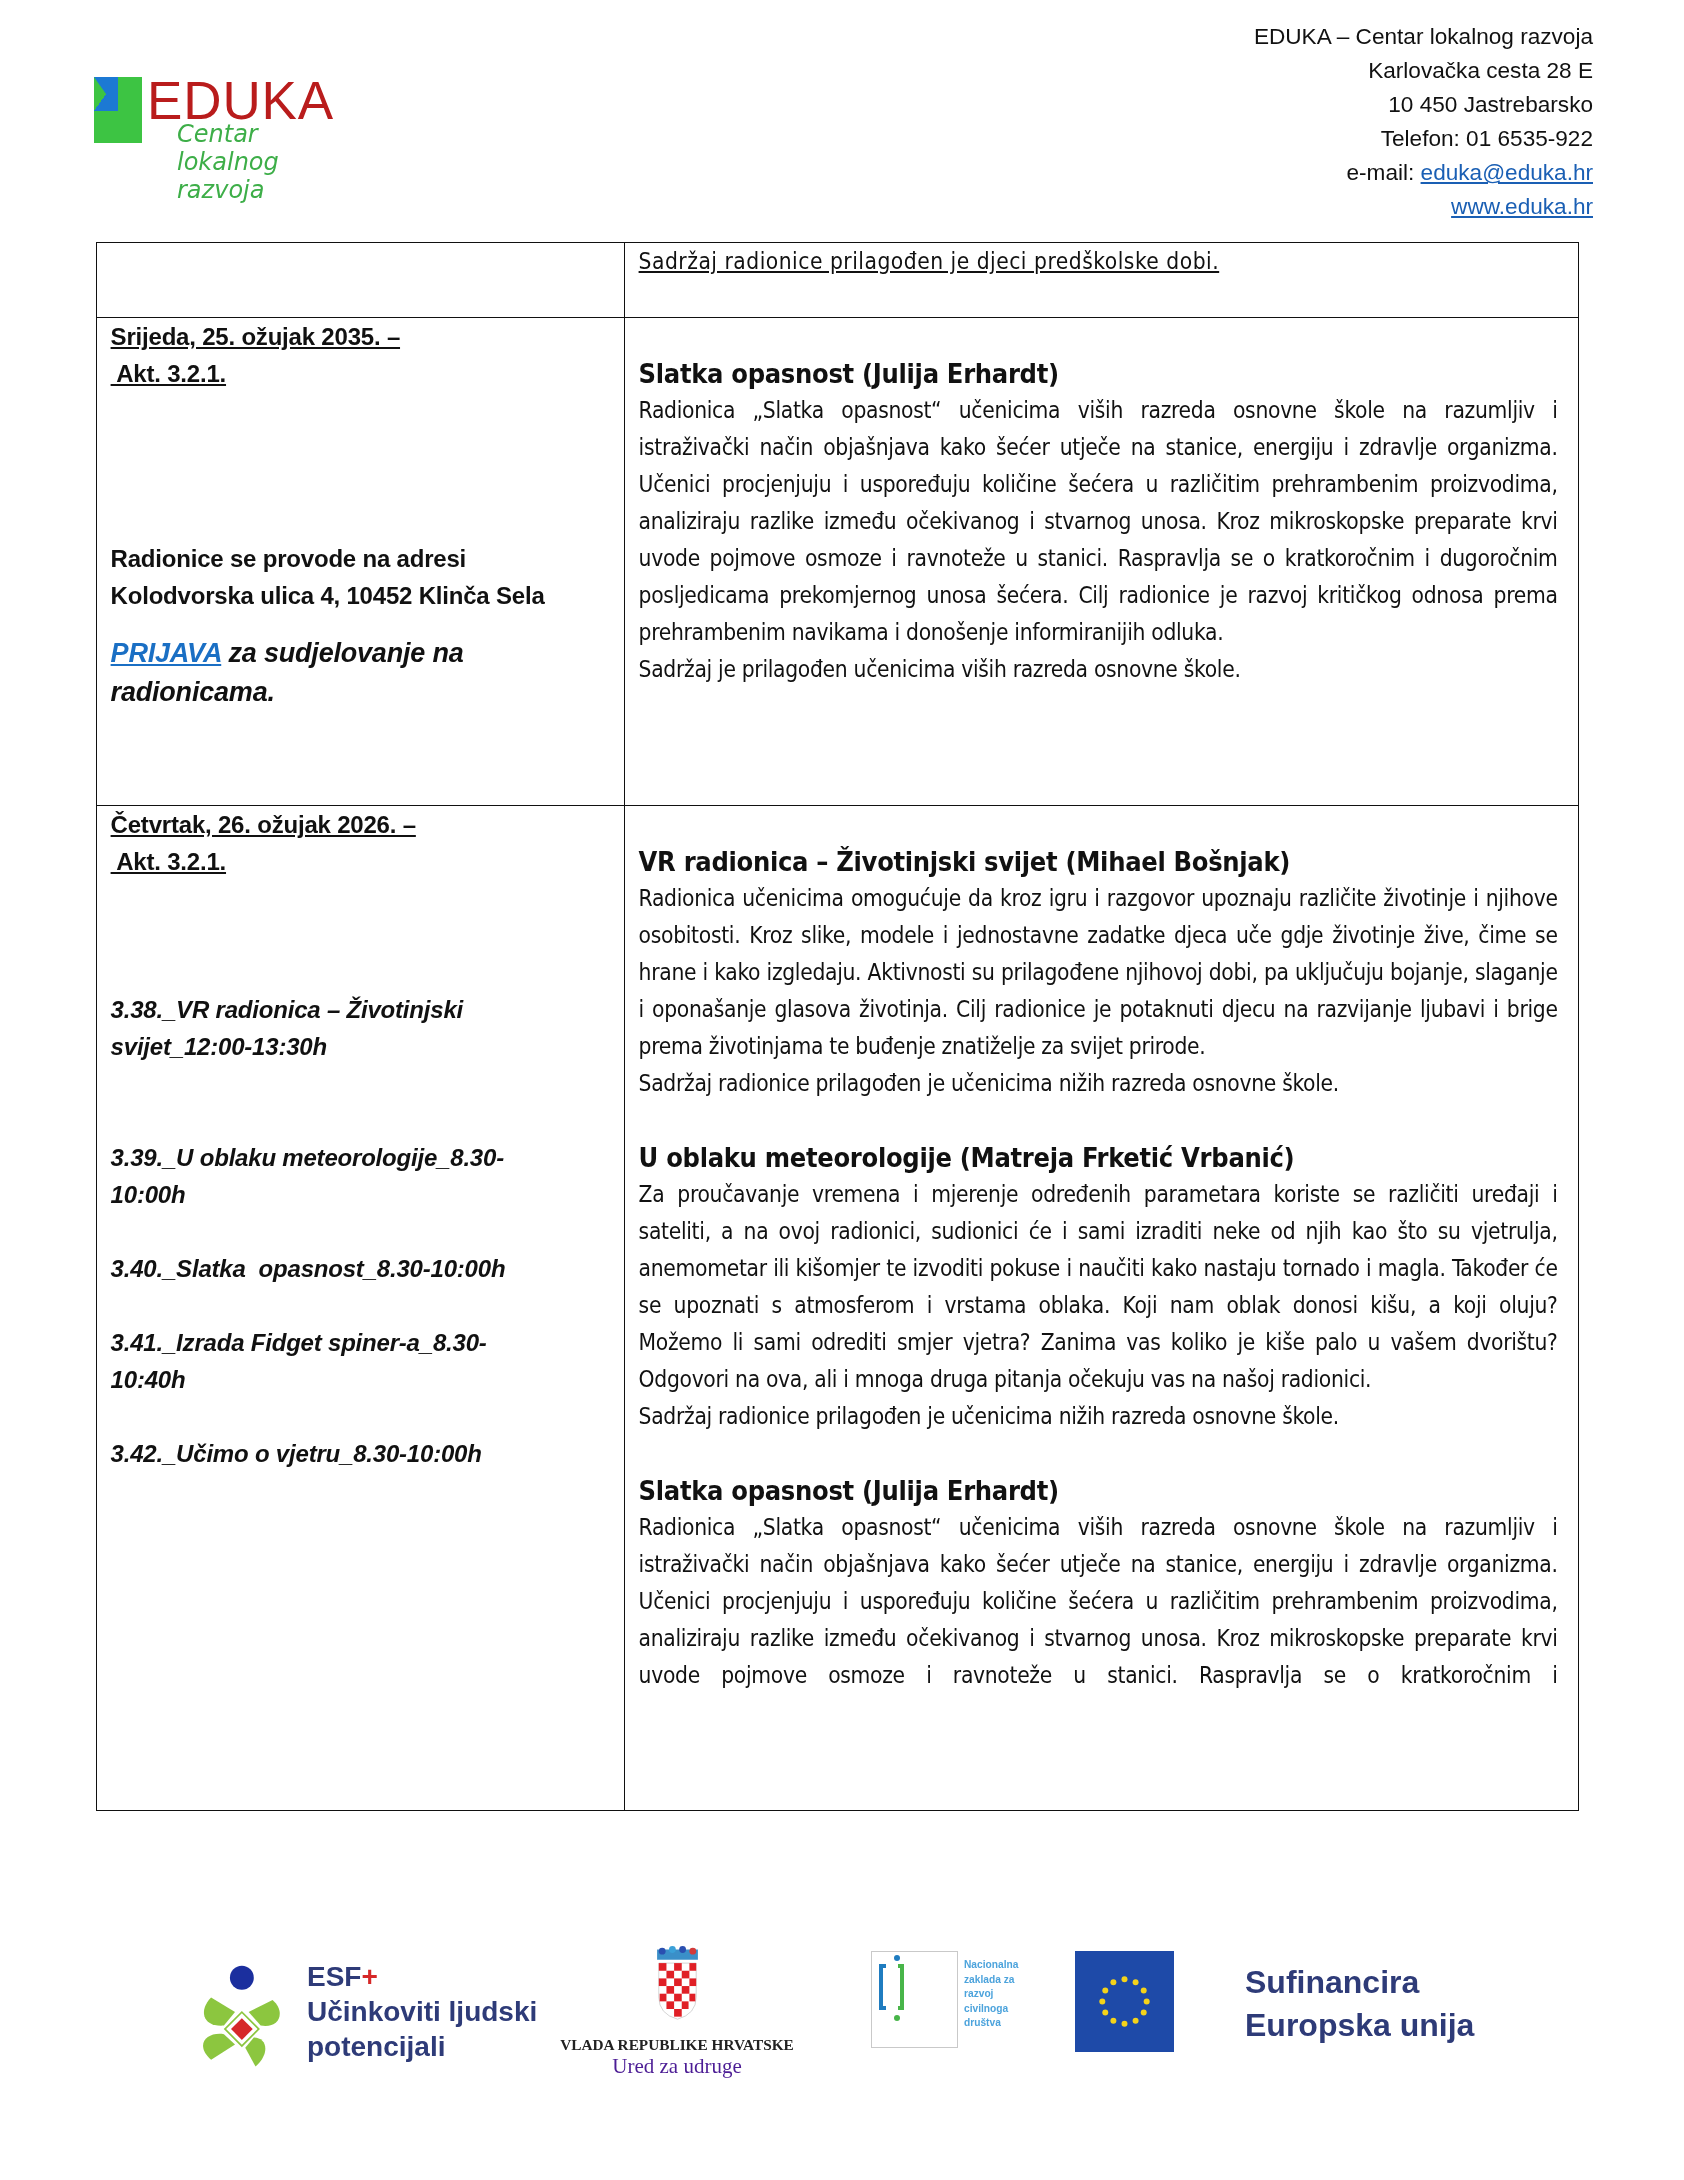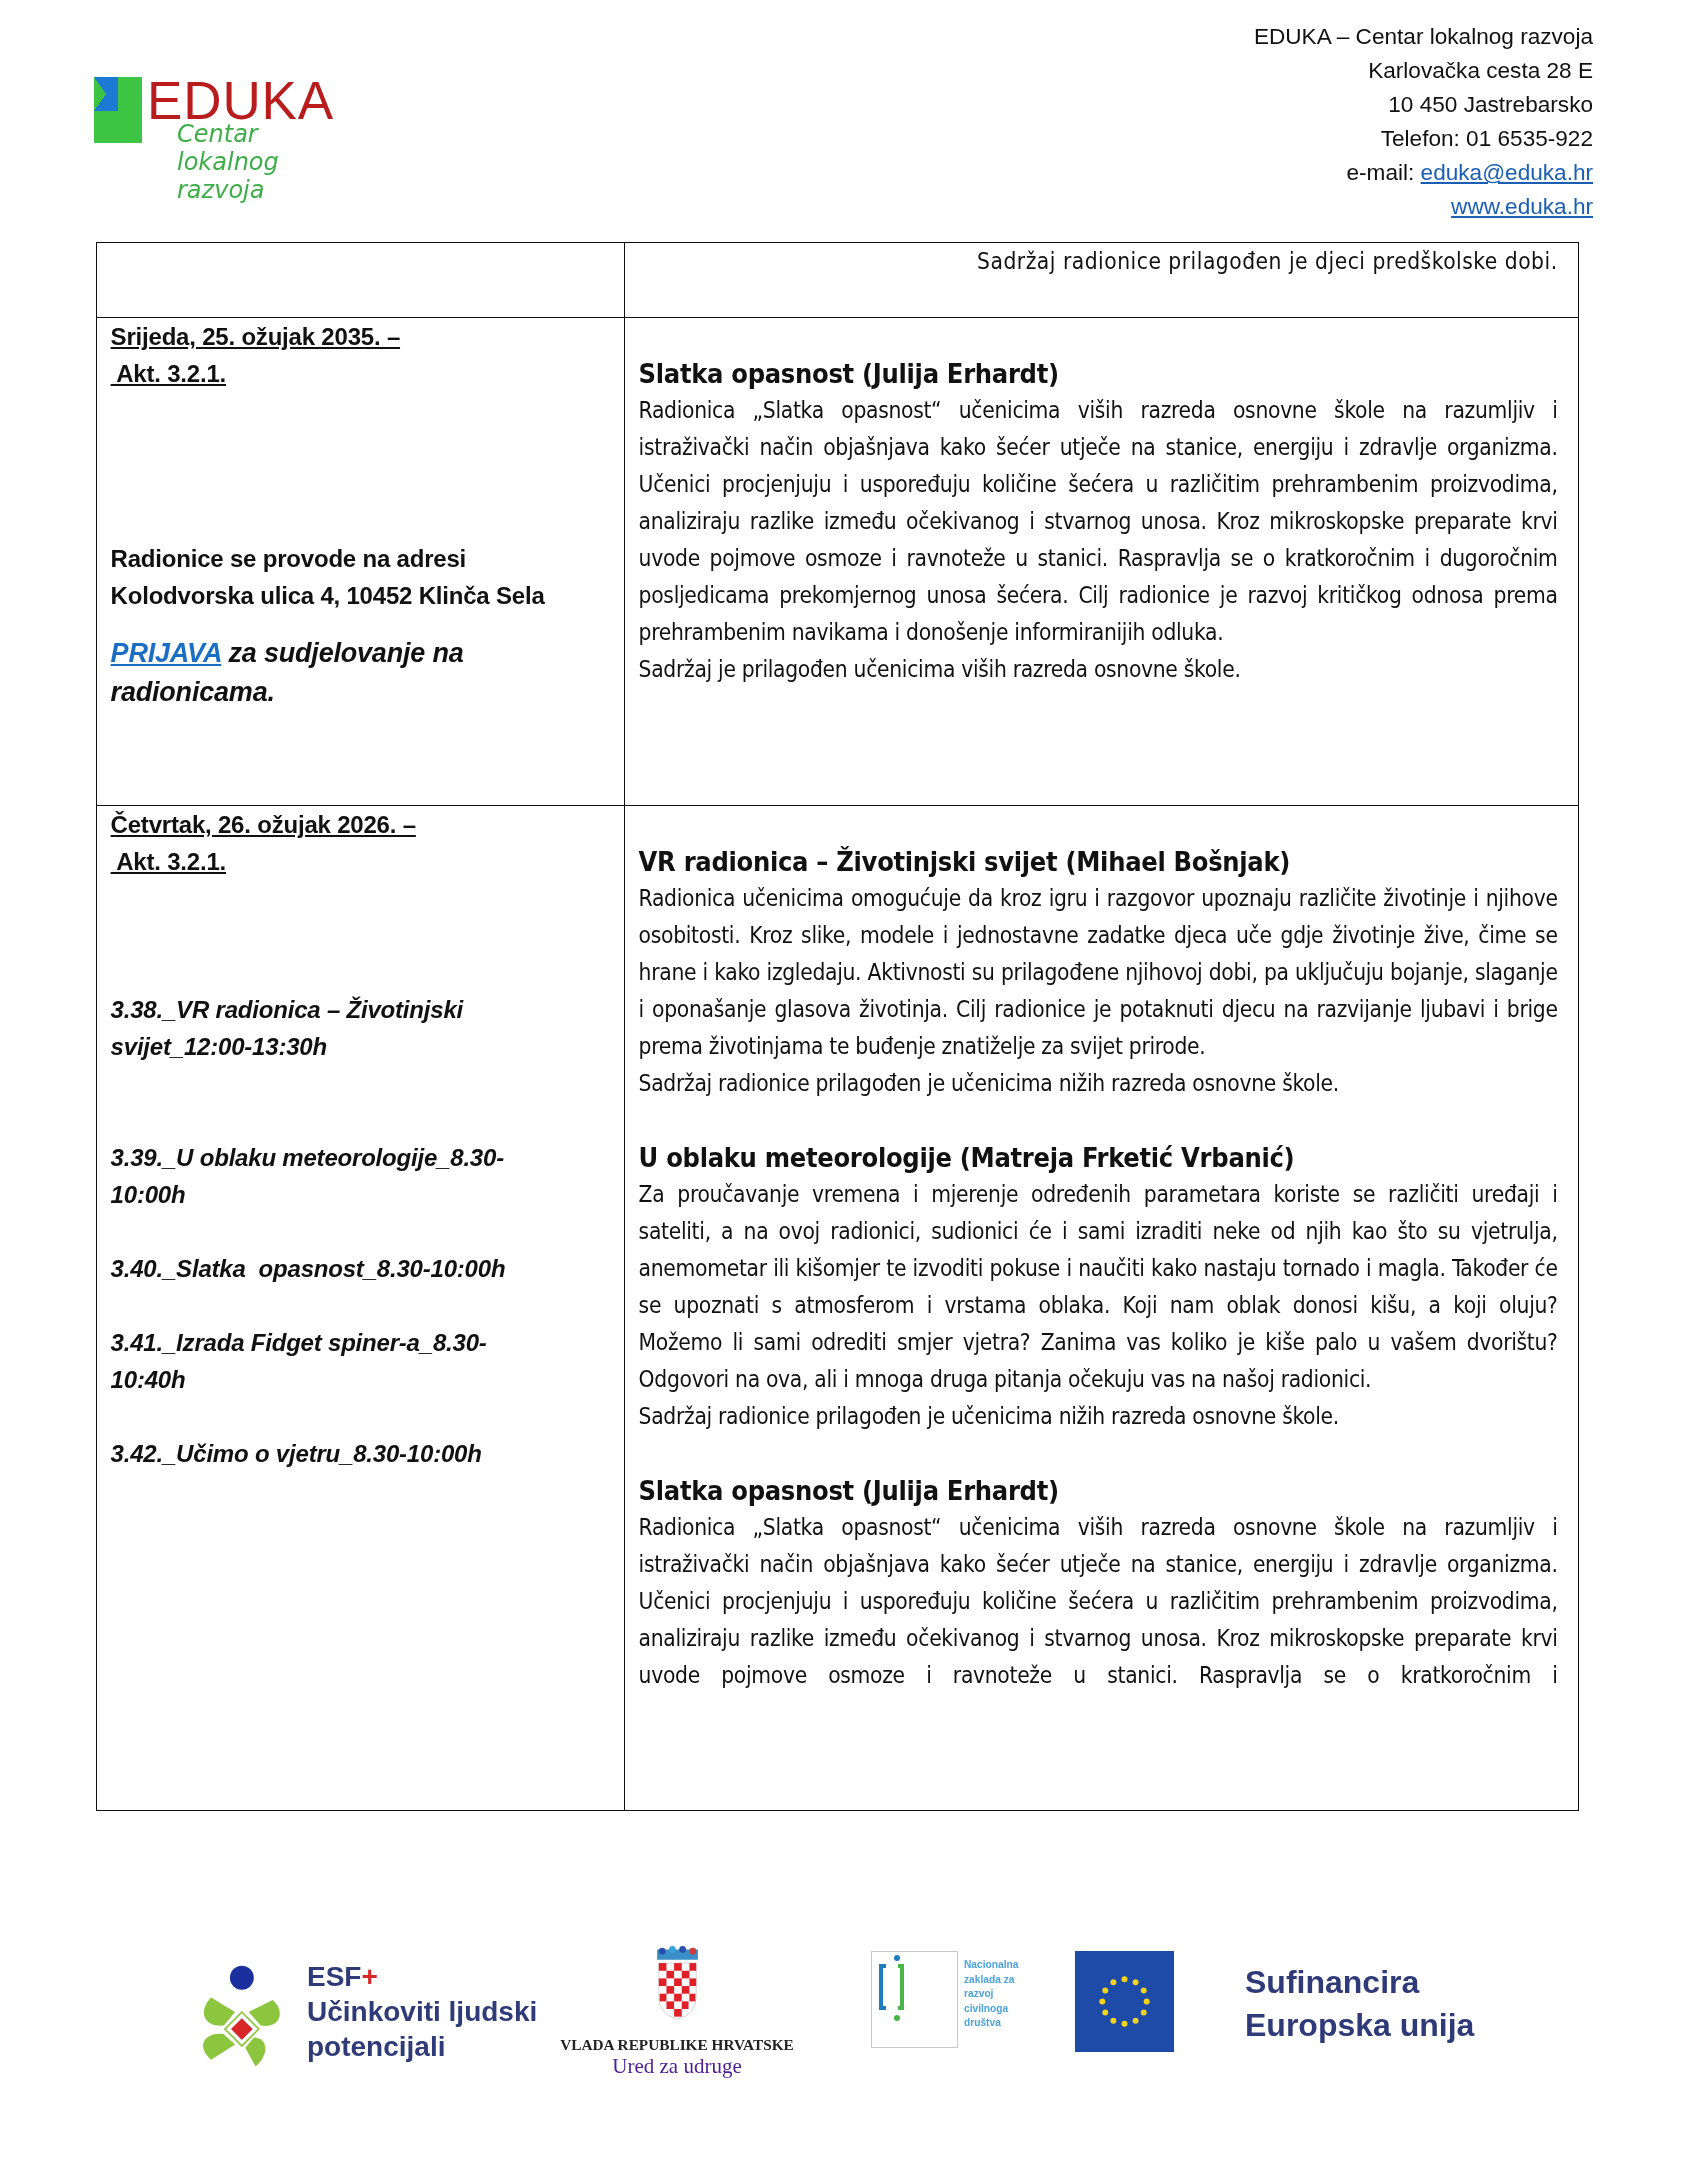--- a/index.html
+++ b/index.html
@@ -66,21 +66,21 @@
   <div>Telefon: 01 6535-922</div>
   <div><span>e-mail: </span><a>eduka@eduka.hr</a></div>
   <div><a>www.eduka.hr</a></div>
 </div>
 
 <div class="table">
 
   <div class="row r1">
     <div class="cell-left"></div>
     <div class="cell-right body-text" style="padding-top:-1.7px;">
-      <p class="p" style="text-align:right; letter-spacing:0.5px;">Sadržaj radionice prilagođen je djeci predškolske dobi.</p>
+      <p class="p" style="text-align:left; letter-spacing:0.5px;text-decoration:underline;">Sadržaj radionice prilagođen je djeci predškolske dobi.</p>
     </div>
   </div>
 
   <div class="row r2">
     <div class="cell-left left-text" style="padding-top:0;">
       <div class="u">Srijeda, 25. ožujak 2035. –</div>
       <div class="u" style="white-space:pre;"> Akt. 3.2.1.</div>
       <div class="gap"></div>
         <div class="gap"></div>
       <div class="gap"></div>

